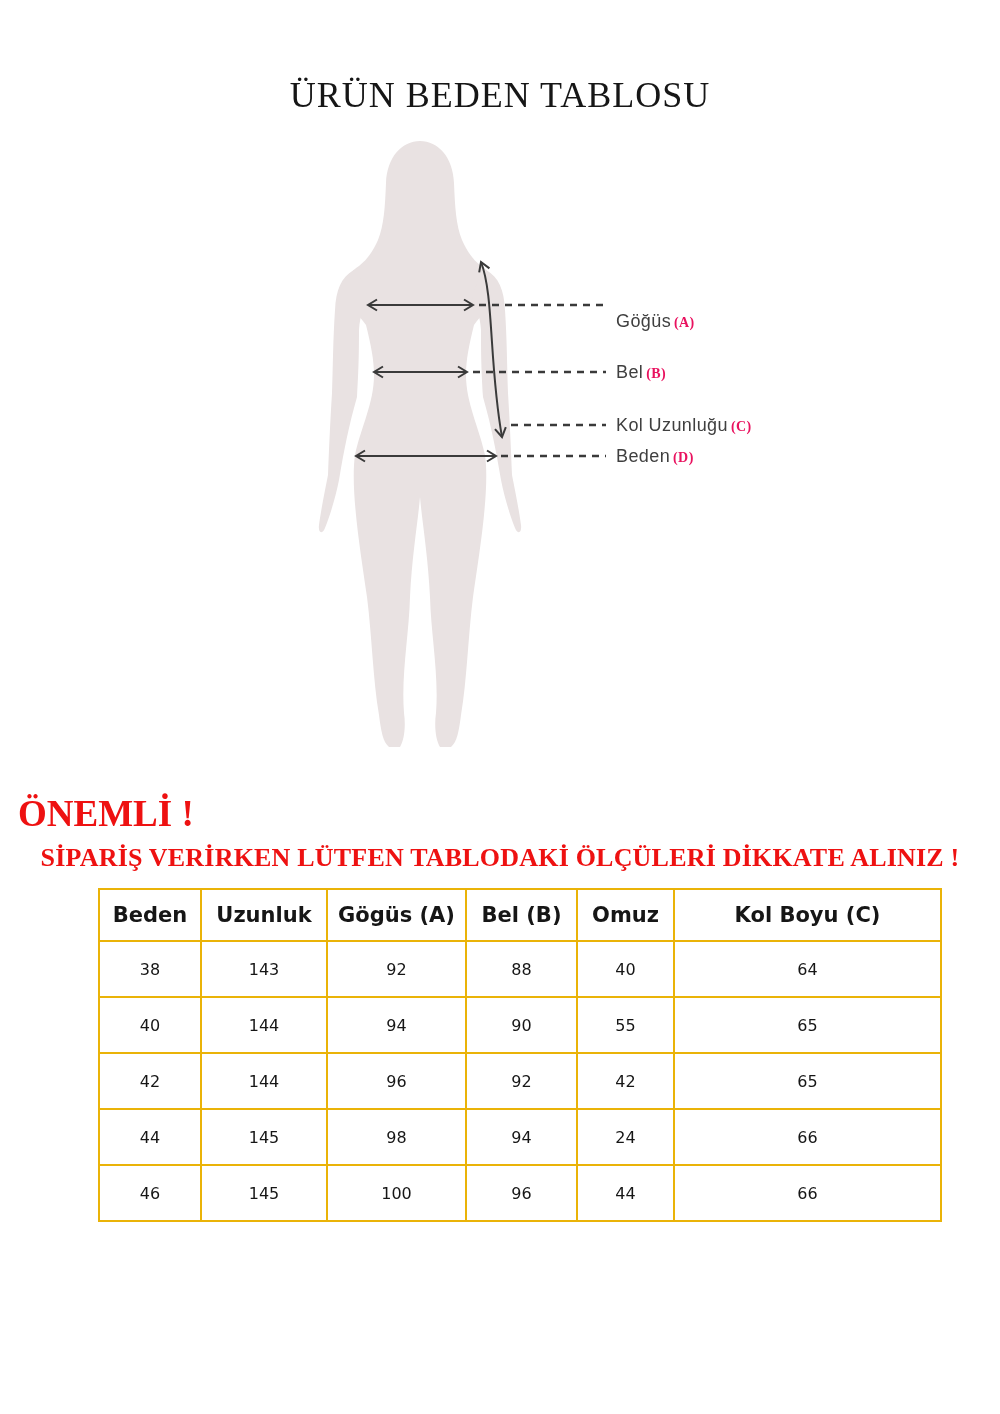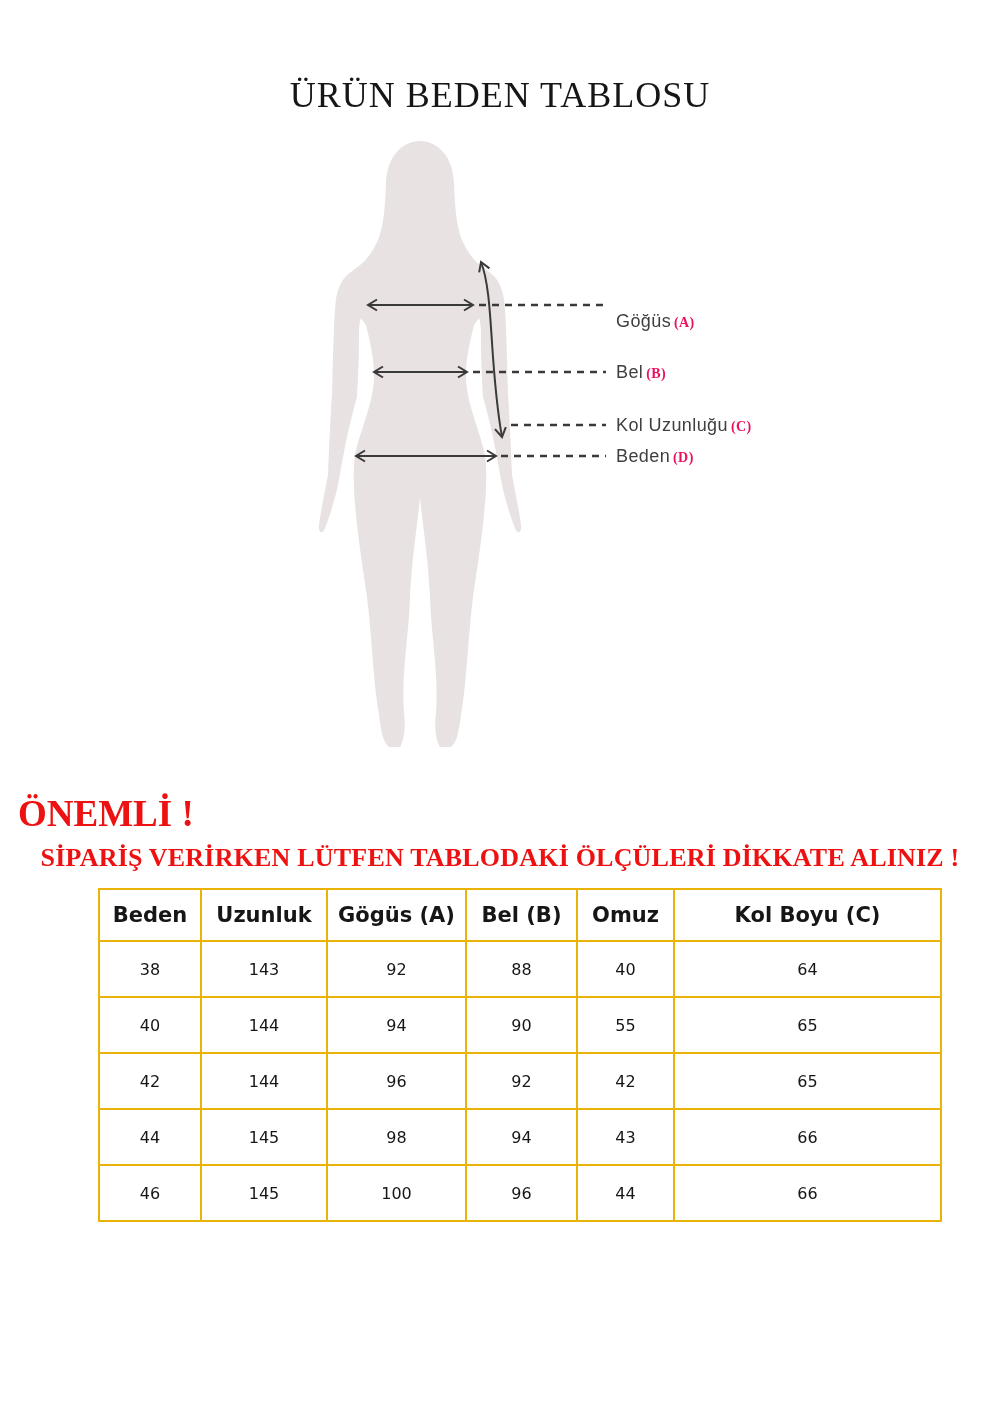--- a/index.html
+++ b/index.html
@@ -258,21 +258,21 @@
         <td>96</td>
         <td>92</td>
         <td>42</td>
         <td>65</td>
       </tr>
       <tr>
         <td>44</td>
         <td>145</td>
         <td>98</td>
         <td>94</td>
-        <td>43</td>
+        <td>24</td>
         <td>66</td>
       </tr>
       <tr>
         <td>46</td>
         <td>145</td>
         <td>100</td>
         <td>96</td>
         <td>44</td>
         <td>66</td>
       </tr>

